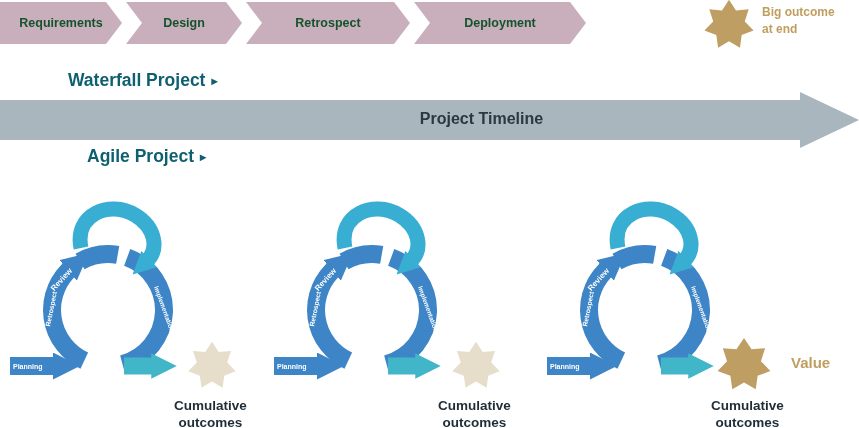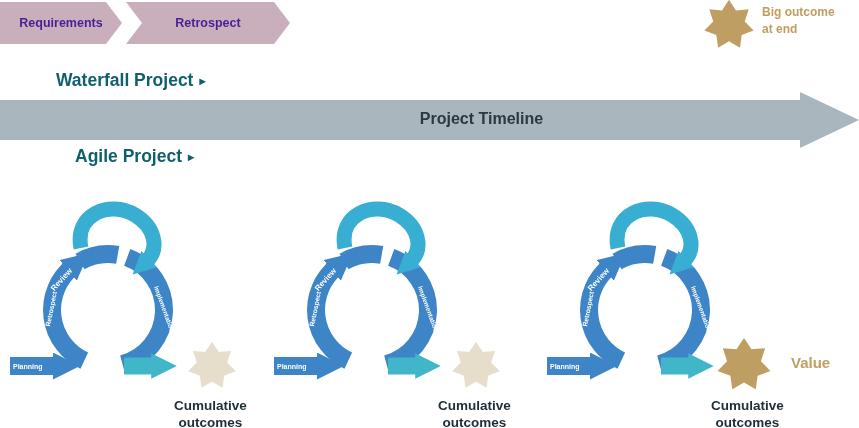--- a/index.html
+++ b/index.html
@@ -4,35 +4,35 @@
 <style>
   html,body { margin:0; padding:0; background:#ffffff; }
   .canvas {
     position:relative; width:859px; height:428px; background:#ffffff;
     font-family:"Liberation Sans", sans-serif; overflow:hidden;
   }
 
   
   .chevron-row { position:absolute; top:2px; left:0; height:42px; display:flex; gap:4px; }
   .chevron {
-    background:#c9afbc; color:#4c1d95; font-weight:bold; font-size:12.5px;
+    background:#c9afbc; color:#14532d; font-weight:bold; font-size:12.5px;
     display:flex; align-items:center; justify-content:center; height:42px;
     clip-path: polygon(0 0, calc(100% - 16px) 0, 100% 50%, calc(100% - 16px) 100%, 0 100%, 16px 50%);
   }
   .chevron.first {
     clip-path: polygon(0 0, calc(100% - 16px) 0, 100% 50%, calc(100% - 16px) 100%, 0 100%);
   }
   .top-star { position:absolute; left:702px; top:-2px; }
   .big-outcome-text {
     position:absolute; left:762px; top:4px; color:#bf9e5f; font-weight:bold;
     font-size:12px; line-height:1.4;
   }
 
   
-  .heading { position:absolute; left:56px; color:#0e5f6f; font-weight:bold; font-size:17.5px; }
+  .heading { position:absolute; left:68px; color:#0e5f6f; font-weight:bold; font-size:17.5px; }
   .heading .play { font-size:12px; margin-left:6px; vertical-align:1px; }
   .waterfall-heading { top:70px; }
   .agile-heading { top:146px;margin-left:19px; }
 
   
   .timeline { position:absolute; top:92px; left:0; width:859px; height:56px; }
   .timeline-label {
     position:absolute; top:110px; left:4px; width:859px; text-align:center;
     font-weight:bold; font-size:16px; color:#2b3840;margin-left:48px;
   }
@@ -66,21 +66,23 @@
     <marker id="mTeal" viewBox="0 0 8 8" refX="1.5" refY="4" markerWidth="1.5" markerHeight="1.5" orient="auto">
       <path d="M0 0 L8 4 L0 8 Z" fill="#41b6c9"></path>
     </marker>
   </defs>
 </svg>
 
 <div class="canvas">
 
   <div class="chevron-row">
     <div class="chevron first" style="width:122px">Requirements</div>
+    <div class="chevron" style="width:116px">Design</div>
     <div class="chevron" style="width:164px">Retrospect</div>
+    <div class="chevron" style="width:172px">Deployment</div>
   </div>
 
   <div class="top-star">
     <svg width="54" height="54" viewBox="0 0 60 60">
       <polygon points="30,2 37.8,13.8 51.9,12.55 47.5,26 57.3,36.2 44.1,41.2 42.2,55.2 30,48 17.9,55.2 15.9,41.2 2.7,36.2 12.45,26 8.1,12.55 22.2,13.8" fill="#bf9e63"></polygon>
     </svg>
   </div>
   <div class="big-outcome-text">
     <div>Big outcome</div>
     <div>at end</div>

